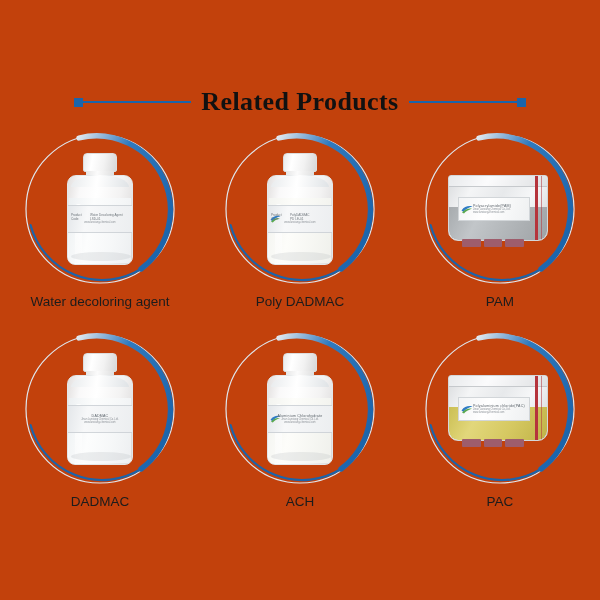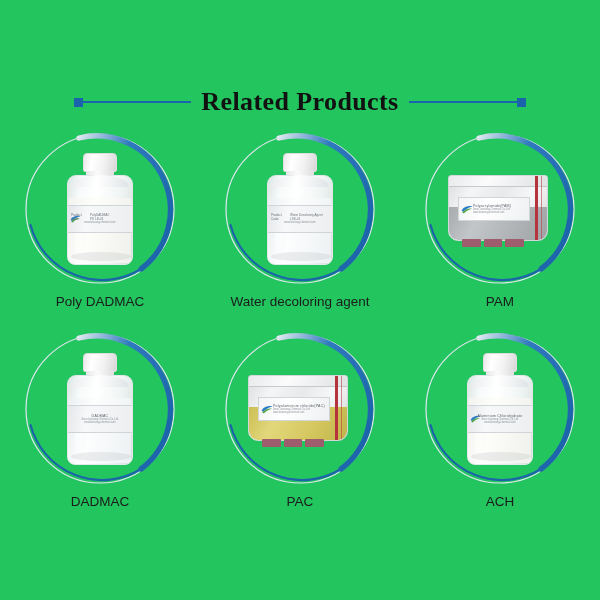--- a/index.html
+++ b/index.html
@@ -11,21 +11,21 @@
     width: 600px;
     height: 600px;
     background: #ffffff;
     font-family: "Liberation Sans", sans-serif;
     overflow: hidden;
   }
   .page {
     position: relative;
     width: 600px;
     height: 600px;
-    background: #22c55e;
+    background: #c2410c;
   }
 
   
   .section-header {
     position: absolute;
     left: 0;
     top: 82px;
     width: 600px;
     height: 40px;
     display: flex;
@@ -362,20 +362,60 @@
       <span class="rule-line"></span>
     </span>
     <span class="section-title">Related Products</span>
     <span class="rule right">
       <span class="rule-line"></span>
       <span class="rule-cap"></span>
     </span>
   </div>
 
   <div class="grid" id="grid">
+      <div class="cell">
+        <div class="thumb">
+          <svg class="ring" viewBox="0 0 158 158">
+            <defs>
+              <linearGradient id="rg0" x1="0" y1="0" x2="1" y2="0.75">
+                <stop offset="0%" stop-color="#dfe7ef"></stop>
+                <stop offset="38%" stop-color="#2f79bd"></stop>
+                <stop offset="100%" stop-color="#1b64ab"></stop>
+              </linearGradient>
+            </defs>
+            <circle cx="79" cy="79" r="74" fill="none" stroke="#dfe7ef" stroke-width="1.2"></circle>
+            <path d="M 9.5 95 A 74 74 0 0 0 120 139" fill="none" stroke="#1b64ab" stroke-width="2.2" stroke-linecap="round"></path>
+            <path d="M 58 8 A 74 74 0 0 1 120 139" fill="none" stroke="url(#rg0)" stroke-width="5.4" stroke-linecap="round"></path>
+          </svg>
+          <div class="stage">
+            <div class="bottle">
+              <div class="cap"></div>
+              <div class="neck"></div>
+              <div class="body">
+                <div class="fill"></div>
+                <div class="highlight"></div>
+                <div class="base-shade"></div>
+              </div>
+              <div class="shoulder"></div>
+              <div class="label">
+                <div class="label-row">
+                  <span class="lt k">Product</span>
+                  <span class="lt">Water Decoloring Agent</span>
+                </div>
+                <div class="label-row">
+                  <span class="lt k">Code</span>
+                  <span class="lt">LSD-01</span>
+                </div>
+                <div class="lt tiny center">www.lanxiang-chemical.com</div>
+              </div>
+            </div>
+          </div>
+        </div>
+        <div class="caption">Water decoloring agent</div>
+      </div>
       <div class="cell">
         <div class="thumb">
           <svg class="ring" viewBox="0 0 158 158">
             <defs>
               <linearGradient id="rg1" x1="0" y1="0" x2="1" y2="0.75">
                 <stop offset="0%" stop-color="#dfe7ef"></stop>
                 <stop offset="38%" stop-color="#2f79bd"></stop>
                 <stop offset="100%" stop-color="#1b64ab"></stop>
               </linearGradient>
             </defs>
@@ -405,60 +445,20 @@
                 <div class="label-row">
                   <span class="lt k">Code</span>
                   <span class="lt">PD LE-01</span>
                 </div>
                 <div class="lt tiny center">www.lanxiang-chemical.com</div>
               </div>
             </div>
           </div>
         </div>
         <div class="caption">Poly DADMAC</div>
-      </div>
-      <div class="cell">
-        <div class="thumb">
-          <svg class="ring" viewBox="0 0 158 158">
-            <defs>
-              <linearGradient id="rg0" x1="0" y1="0" x2="1" y2="0.75">
-                <stop offset="0%" stop-color="#dfe7ef"></stop>
-                <stop offset="38%" stop-color="#2f79bd"></stop>
-                <stop offset="100%" stop-color="#1b64ab"></stop>
-              </linearGradient>
-            </defs>
-            <circle cx="79" cy="79" r="74" fill="none" stroke="#dfe7ef" stroke-width="1.2"></circle>
-            <path d="M 9.5 95 A 74 74 0 0 0 120 139" fill="none" stroke="#1b64ab" stroke-width="2.2" stroke-linecap="round"></path>
-            <path d="M 58 8 A 74 74 0 0 1 120 139" fill="none" stroke="url(#rg0)" stroke-width="5.4" stroke-linecap="round"></path>
-          </svg>
-          <div class="stage">
-            <div class="bottle">
-              <div class="cap"></div>
-              <div class="neck"></div>
-              <div class="body">
-                <div class="fill"></div>
-                <div class="highlight"></div>
-                <div class="base-shade"></div>
-              </div>
-              <div class="shoulder"></div>
-              <div class="label">
-                <div class="label-row">
-                  <span class="lt k">Product</span>
-                  <span class="lt">Water Decoloring Agent</span>
-                </div>
-                <div class="label-row">
-                  <span class="lt k">Code</span>
-                  <span class="lt">LSD-01</span>
-                </div>
-                <div class="lt tiny center">www.lanxiang-chemical.com</div>
-              </div>
-            </div>
-          </div>
-        </div>
-        <div class="caption">Water decoloring agent</div>
       </div>
       <div class="cell">
         <div class="thumb">
           <svg class="ring" viewBox="0 0 158 158">
             <defs>
               <linearGradient id="rg3" x1="0" y1="0" x2="1" y2="0.75">
                 <stop offset="0%" stop-color="#dfe7ef"></stop>
                 <stop offset="38%" stop-color="#2f79bd"></stop>
                 <stop offset="100%" stop-color="#1b64ab"></stop>
               </linearGradient>
@@ -525,61 +525,20 @@
               </div>
             </div>
           </div>
         </div>
         <div class="caption">DADMAC</div>
       </div>
       <div class="cell">
         <div class="thumb">
           <svg class="ring" viewBox="0 0 158 158">
             <defs>
-              <linearGradient id="rg4" x1="0" y1="0" x2="1" y2="0.75">
-                <stop offset="0%" stop-color="#dfe7ef"></stop>
-                <stop offset="38%" stop-color="#2f79bd"></stop>
-                <stop offset="100%" stop-color="#1b64ab"></stop>
-              </linearGradient>
-            </defs>
-            <circle cx="79" cy="79" r="74" fill="none" stroke="#dfe7ef" stroke-width="1.2"></circle>
-            <path d="M 9.5 95 A 74 74 0 0 0 120 139" fill="none" stroke="#1b64ab" stroke-width="2.2" stroke-linecap="round"></path>
-            <path d="M 58 8 A 74 74 0 0 1 120 139" fill="none" stroke="url(#rg4)" stroke-width="5.4" stroke-linecap="round"></path>
-          </svg>
-          <div class="stage">
-            <div class="pouch pac">
-              <div class="bag">
-                <div class="powder"></div>
-                <div class="zip"></div>
-                <div class="stripe"></div>
-                <div class="stripe2"></div>
-              </div>
-              <div class="plabel">
-                <svg class="logo" viewBox="0 0 24 20">
-                  <path d="M1 13 C7 4 16 3 23 5 C16 7 9 10 5 16 Z" fill="#2f7dc4"></path>
-                  <path d="M2 17 C8 10 15 8 22 9 C15 12 9 15 6 19 Z" fill="#5aa84f"></path>
-                </svg>
-                <div class="lt name">Polyaluminium chloride(PAC)</div>
-                <div class="lt tiny">Jinan Lanxiang Chemical Co.,Ltd.</div>
-                <div class="lt tiny">www.lanxiang-chemical.com</div>
-              </div>
-              <div class="seal">
-                <i></i>
-                <i></i>
-                <i></i>
-              </div>
-            </div>
-          </div>
-        </div>
-        <div class="caption">PAC</div>
-      </div>
-      <div class="cell">
-        <div class="thumb">
-          <svg class="ring" viewBox="0 0 158 158">
-            <defs>
               <linearGradient id="rg5" x1="0" y1="0" x2="1" y2="0.75">
                 <stop offset="0%" stop-color="#dfe7ef"></stop>
                 <stop offset="38%" stop-color="#2f79bd"></stop>
                 <stop offset="100%" stop-color="#1b64ab"></stop>
               </linearGradient>
             </defs>
             <circle cx="79" cy="79" r="74" fill="none" stroke="#dfe7ef" stroke-width="1.2"></circle>
             <path d="M 9.5 95 A 74 74 0 0 0 120 139" fill="none" stroke="#1b64ab" stroke-width="2.2" stroke-linecap="round"></path>
             <path d="M 58 8 A 74 74 0 0 1 120 139" fill="none" stroke="url(#rg5)" stroke-width="5.4" stroke-linecap="round"></path>
           </svg>
@@ -600,15 +559,56 @@
                 </svg>
                 <div class="lt name center">Aluminium Chlorohydrate</div>
                 <div class="lt tiny center">Jinan Lanxiang Chemical Co.,Ltd.</div>
                 <div class="lt tiny center">www.lanxiang-chemical.com</div>
               </div>
             </div>
           </div>
         </div>
         <div class="caption">ACH</div>
       </div>
+      <div class="cell">
+        <div class="thumb">
+          <svg class="ring" viewBox="0 0 158 158">
+            <defs>
+              <linearGradient id="rg4" x1="0" y1="0" x2="1" y2="0.75">
+                <stop offset="0%" stop-color="#dfe7ef"></stop>
+                <stop offset="38%" stop-color="#2f79bd"></stop>
+                <stop offset="100%" stop-color="#1b64ab"></stop>
+              </linearGradient>
+            </defs>
+            <circle cx="79" cy="79" r="74" fill="none" stroke="#dfe7ef" stroke-width="1.2"></circle>
+            <path d="M 9.5 95 A 74 74 0 0 0 120 139" fill="none" stroke="#1b64ab" stroke-width="2.2" stroke-linecap="round"></path>
+            <path d="M 58 8 A 74 74 0 0 1 120 139" fill="none" stroke="url(#rg4)" stroke-width="5.4" stroke-linecap="round"></path>
+          </svg>
+          <div class="stage">
+            <div class="pouch pac">
+              <div class="bag">
+                <div class="powder"></div>
+                <div class="zip"></div>
+                <div class="stripe"></div>
+                <div class="stripe2"></div>
+              </div>
+              <div class="plabel">
+                <svg class="logo" viewBox="0 0 24 20">
+                  <path d="M1 13 C7 4 16 3 23 5 C16 7 9 10 5 16 Z" fill="#2f7dc4"></path>
+                  <path d="M2 17 C8 10 15 8 22 9 C15 12 9 15 6 19 Z" fill="#5aa84f"></path>
+                </svg>
+                <div class="lt name">Polyaluminium chloride(PAC)</div>
+                <div class="lt tiny">Jinan Lanxiang Chemical Co.,Ltd.</div>
+                <div class="lt tiny">www.lanxiang-chemical.com</div>
+              </div>
+              <div class="seal">
+                <i></i>
+                <i></i>
+                <i></i>
+              </div>
+            </div>
+          </div>
+        </div>
+        <div class="caption">PAC</div>
+      </div>
     </div>
 
 </div>
 
 </body></html>

